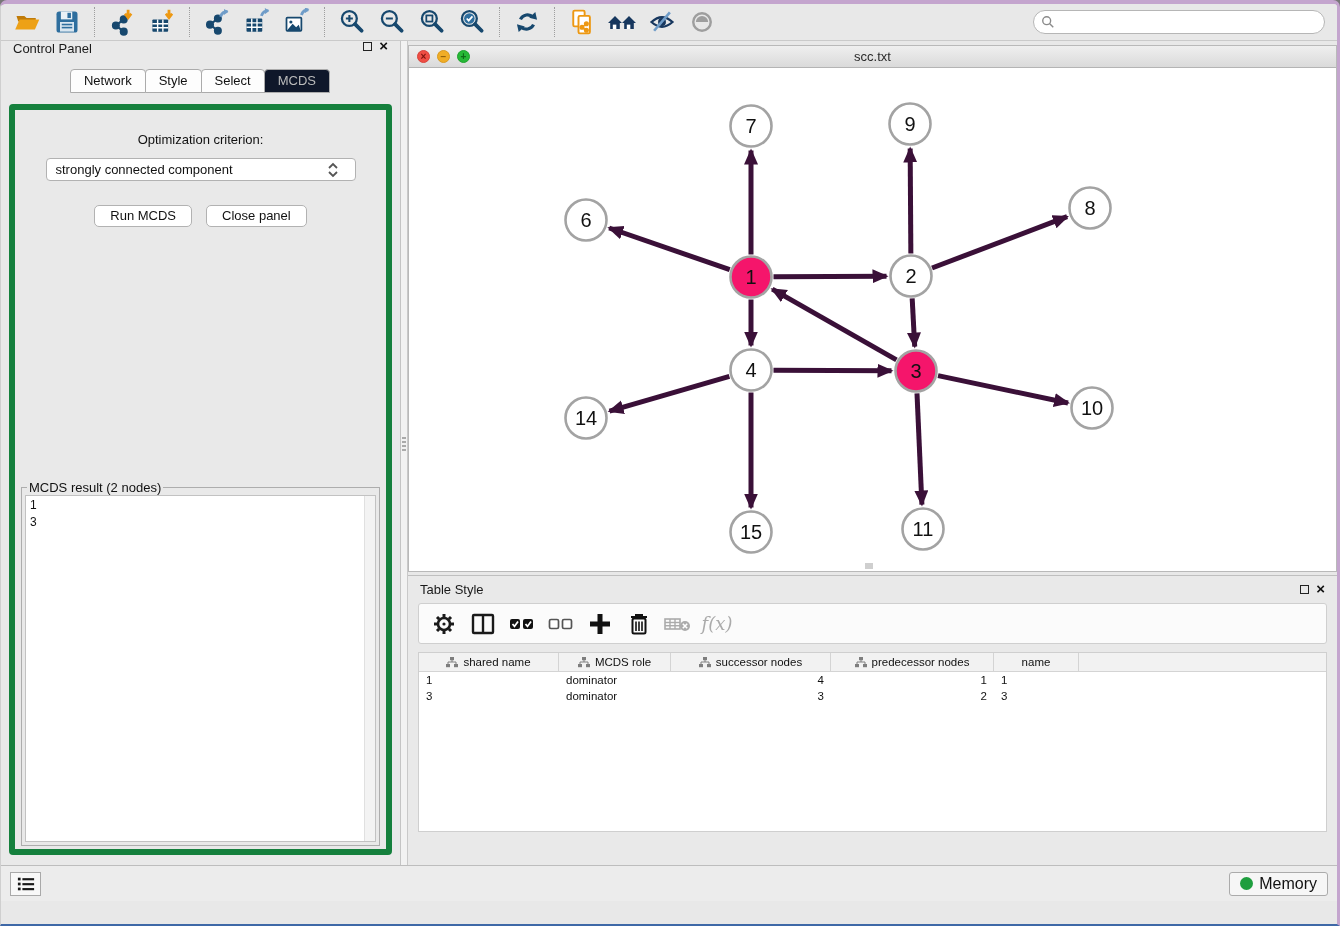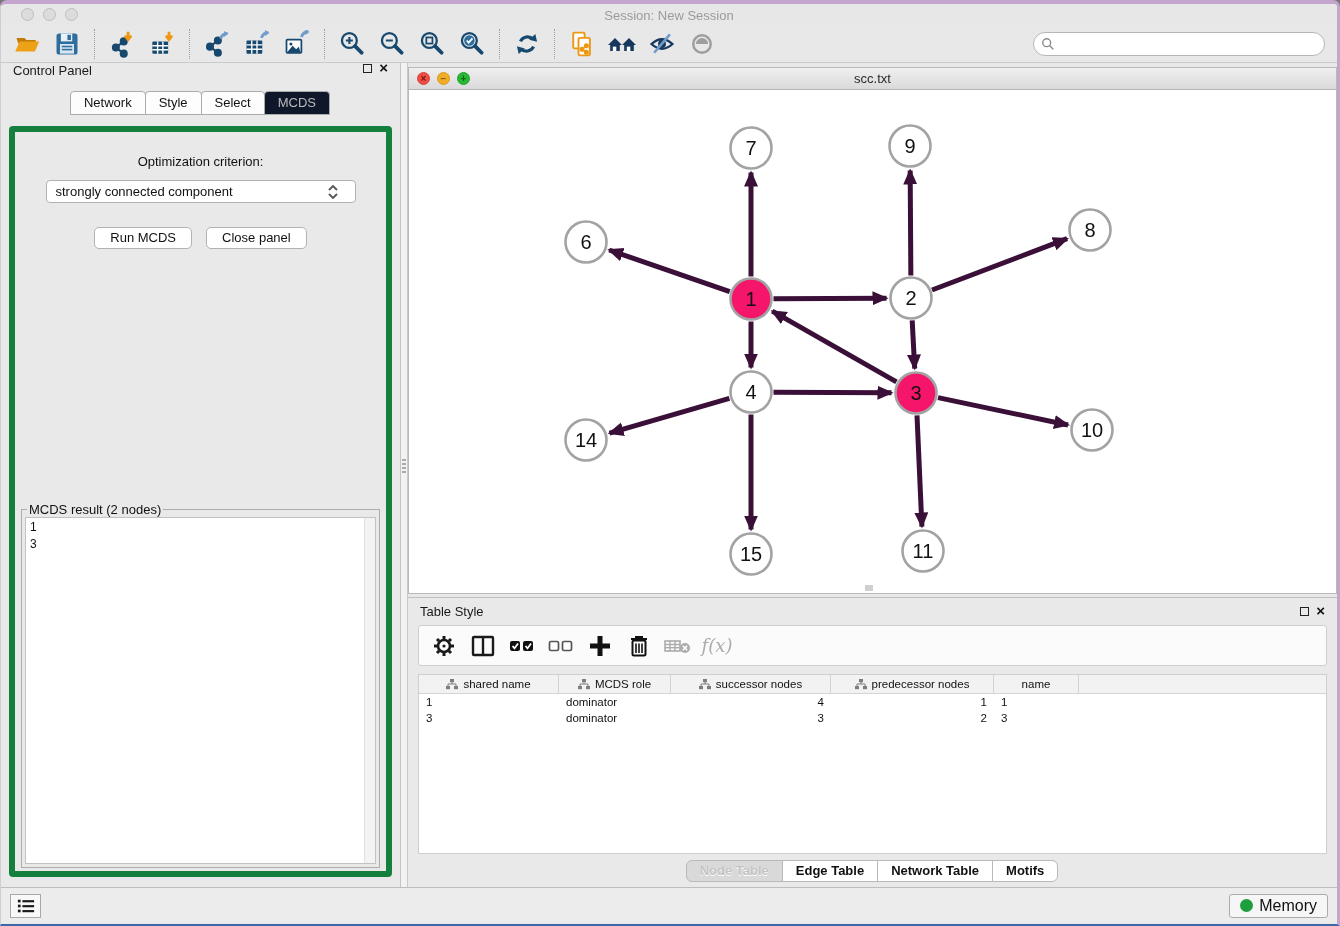--- a/index.html
+++ b/index.html
@@ -83,28 +83,20 @@
   .statusbar { height:36px; background:#ECECEC; border-top:1px solid #BDBDBD; display:flex; align-items:center; padding:0 9px; }
   .sb-left-btn { width:31px; height:24px; background:#F8F8F8; border:1px solid #A9A9A9; display:flex; align-items:center; justify-content:center; }
   .sb-memory { margin-left:auto; height:24px; background:#F6F6F6; border:1px solid #ABABAB; border-radius:3px; display:flex; align-items:center; gap:6px; padding:0 10px; font-size:16px; color:#111; }
   .mem-dot { width:13px; height:13px; border-radius:50%; background:#1E9E3E; }
 </style>
 </head>
 <body>
 
 <div class="app">
 
-  <div class="titlebar">
-    <div class="traffic-inactive">
-      <span></span>
-      <span></span>
-      <span></span>
-    </div>
-    <div class="win-title">Session: New Session</div>
-  </div>
 
   <div class="toolbar">
     <div class="tb-btn">
       <svg width="30" height="28" viewBox="0 0 32 32">
           <path d="M4 9 h9 l2.5 2.5 H26 v4 H6 z" fill="#C07B08"></path>
           <path d="M2.5 24.5 L7.5 13 h22.5 L25 24.5 z" fill="#EDA117"></path>
         </svg>
     </div>
     <div class="tb-btn">
       <svg width="30" height="28" viewBox="0 0 32 32">
@@ -530,26 +522,20 @@
               </div>
               <div class="trow">
                 <div class="td" style="width: 140px; text-align: left;">3</div>
                 <div class="td" style="width: 112px; text-align: left;">dominator</div>
                 <div class="td" style="width: 160px; text-align: right;">3</div>
                 <div class="td" style="width: 163px; text-align: right;">2</div>
                 <div class="td" style="width: 85px; text-align: left;">3</div>
               </div>
             </div>
         </div>
-        <div class="tp-tabs" id="table-tabs">
-            <span class="tp-tab active">Node Table</span>
-            <span class="tp-tab">Edge Table</span>
-            <span class="tp-tab">Network Table</span>
-            <span class="tp-tab">Motifs</span>
-          </div>
       </div>
     </div>
   </div>
 
   <div class="statusbar">
     <span class="sb-left-btn">
       <svg width="20" height="18" viewBox="0 0 22 20">
           <g fill="#1A1A1A">
             <rect x="2" y="3" width="3" height="3"></rect>
             <rect x="7" y="3.5" width="13" height="2.4"></rect>

